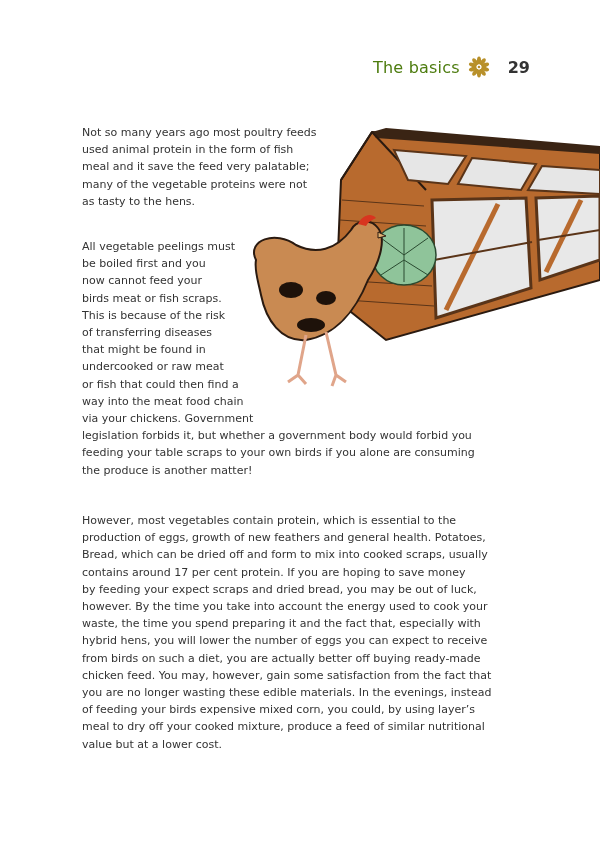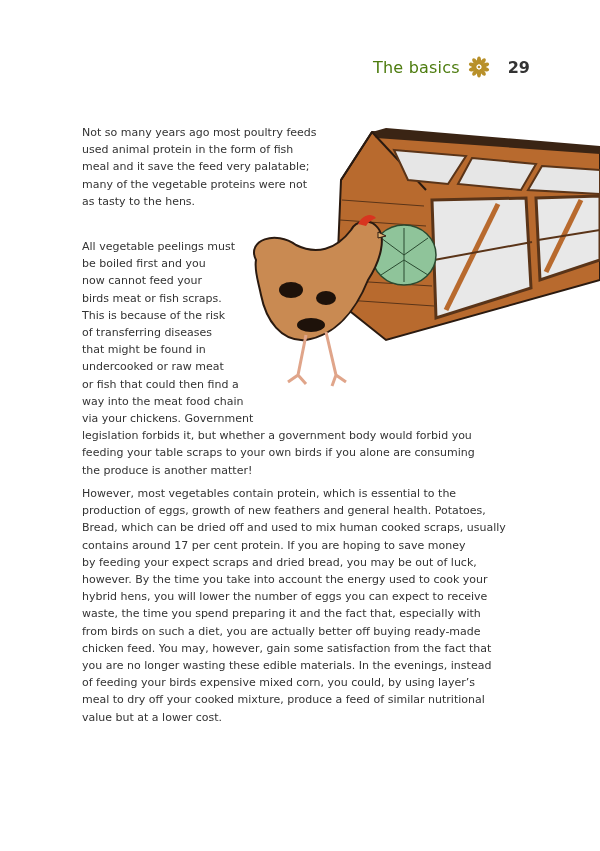--- a/index.html
+++ b/index.html
@@ -5,21 +5,21 @@
   html, body { margin:0; padding:0; background:#ffffff; }
   body { width:600px; height:851px; position:relative; overflow:hidden;
          font-family:"DejaVu Sans", sans-serif; color:#2b2b2b; }
   .header { position:absolute; top:56px; right:70px; display:flex; align-items:center; gap:8px; }
   .header .title { font-size:16px; color:#4d7c0f; letter-spacing:0.2px; }
   .header .flower { width:22px; height:22px; }
   .header .pagenum { font-size:16px; font-weight:bold; color:#333; margin-left:10px; }
   .para { position:absolute; left:82px; font-size:11px; line-height:17.2px; color:#333; margin:0; }
   .p1 { top:124px; width:270px; }
   .p2 { top:211px; width:470px;margin-top:27px; }
-  .p3 { top:485px; width:460px; }
+  .p3 { top:512px; width:460px; }
   .line { display:block; white-space:nowrap; }
   .illustration { position:absolute; left:236px; top:120px; width:364px; height:280px; }
 </style>
 </head>
 <body>
 
 <div class="header">
   <span class="title">The basics</span>
   <svg class="flower" viewBox="-12 -12 24 24">
     <g fill="#b8902a">
@@ -104,25 +104,25 @@
   <span class="line">way into the meat food chain</span>
   <span class="line">via your chickens. Government</span>
   <span class="line">legislation forbids it, but whether a government body would forbid you</span>
   <span class="line">feeding your table scraps to your own birds if you alone are consuming</span>
   <span class="line">the produce is another matter!</span>
 </p>
 
 <p class="para p3">
   <span class="line">However, most vegetables contain protein, which is essential to the</span>
   <span class="line">production of eggs, growth of new feathers and general health. Potatoes,</span>
-  <span class="line">Bread, which can be dried off and used to mix human cooked scraps, usually</span>
+  <span class="line">Bread, which can be dried off and form to mix into cooked scraps, usually</span>
   <span class="line">contains around 17 per cent protein. If you are hoping to save money</span>
   <span class="line">by feeding your expect scraps and dried bread, you may be out of luck,</span>
   <span class="line">however. By the time you take into account the energy used to cook your</span>
+  <span class="line">waste, the time you spend preparing it and the fact that, especially with</span>
   <span class="line">hybrid hens, you will lower the number of eggs you can expect to receive</span>
-  <span class="line">waste, the time you spend preparing it and the fact that, especially with</span>
   <span class="line">from birds on such a diet, you are actually better off buying ready-made</span>
   <span class="line">chicken feed. You may, however, gain some satisfaction from the fact that</span>
   <span class="line">you are no longer wasting these edible materials. In the evenings, instead</span>
   <span class="line">of feeding your birds expensive mixed corn, you could, by using layer’s</span>
   <span class="line">meal to dry off your cooked mixture, produce a feed of similar nutritional</span>
   <span class="line">value but at a lower cost.</span>
 </p>
 
 </body></html>

